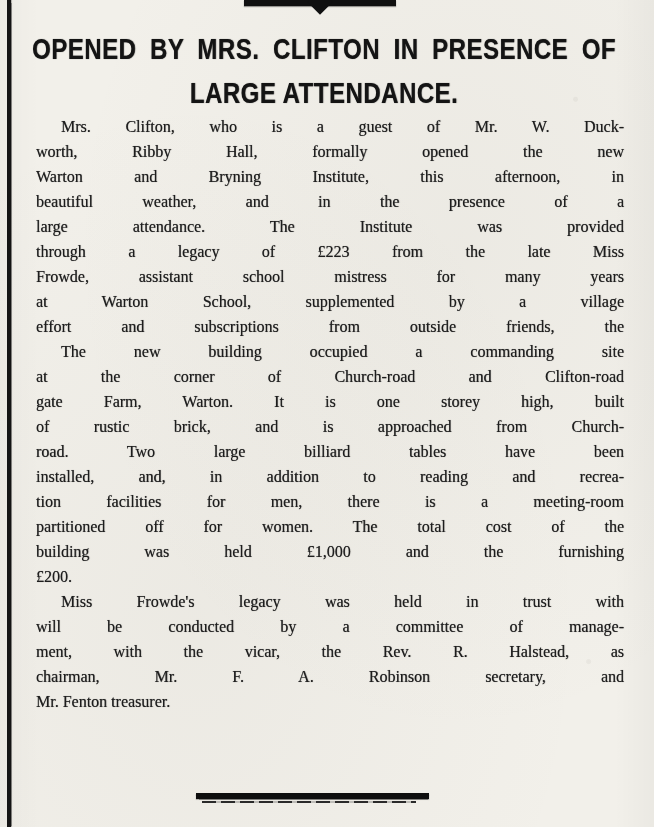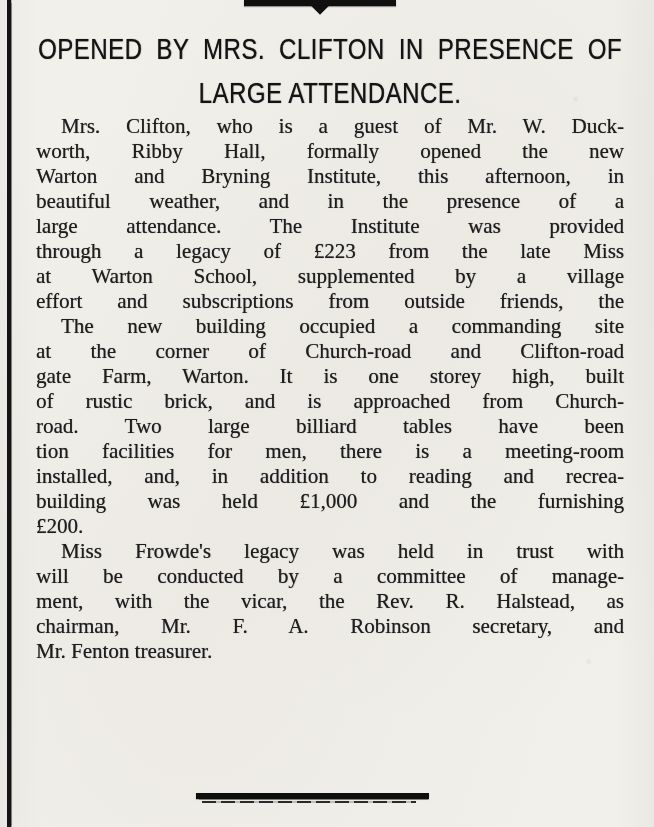--- a/index.html
+++ b/index.html
@@ -38,35 +38,35 @@
     background: #101010;
     box-shadow: 0 1px 1px rgba(16,16,16,0.4);
   }
   .orn-diamond {
     position: absolute; left: calc(50% - 9px); top: -4px;
     width: 18px; height: 18px; background: #101010;
     transform: rotate(45deg);
   }
   
   .headline {
-    position: absolute; left: 38px; top: 22px; width: 584px; margin: 0;
+    position: absolute; left: 32px; top: 22px; width: 584px; margin: 0;
     font-family: "Liberation Sans", sans-serif;
-    font-weight: 400;
+    font-weight: 700;
     font-size: 24px;
     color: #141414;
     text-shadow: 0.4px 0.4px 0.8px rgba(20,20,20,0.75);
     letter-spacing: 0.5px;
   }
   .hl-line { line-height: 44px; transform: scaleY(1.22); transform-origin: center top; }
   .hl-justify { text-align: justify; text-align-last: justify; }
   .hl-center { text-align: center; }
   
   .body-col {
     position: absolute; left: 36px; top: 114px; width: 588px;
-    font-size: 21px; line-height: 25px;
+    font-size: 16px; line-height: 25px;
     color: #1d1d1d;
     text-shadow: 0.3px 0.3px 0.7px rgba(25,25,25,0.65);
   }
   .line { text-align: justify; text-align-last: justify; white-space: nowrap; }
   .line.para-end { text-align: left; text-align-last: left; }
   .line.para-start { text-indent: 25px; }
   
   .bottom-rule { position: absolute; left: 196px; top: 793px; width: 233px; }
   .rule-thick { height: 6px; background: #0e0e0e; box-shadow: 0 0.5px 1px rgba(14,14,14,0.5); }
   .rule-thin {
@@ -92,31 +92,33 @@
   </h1>
 
   <div class="body-col" id="article-body">
       <div>
         <div class="line para-start">Mrs. Clifton, who is a guest of Mr. W. Duck-</div>
         <div class="line">worth, Ribby Hall, formally opened the new</div>
         <div class="line">Warton and Bryning Institute, this afternoon, in</div>
         <div class="line">beautiful weather, and in the presence of a</div>
         <div class="line">large attendance.  The Institute was provided</div>
         <div class="line">through a legacy of £223 from the late Miss</div>
+        <div class="line">Frowde, assistant school mistress for many years</div>
         <div class="line">at Warton School, supplemented by a village</div>
         <div class="line">effort and subscriptions from outside friends, the</div>
       </div>
       <div>
         <div class="line para-start">The new building occupied a commanding site</div>
         <div class="line">at the corner of Church-road and Clifton-road</div>
         <div class="line">gate Farm, Warton.  It is one storey high, built</div>
         <div class="line">of rustic brick, and is approached from Church-</div>
         <div class="line">road.  Two large billiard tables have been</div>
+        <div class="line">installed, and, in addition to reading and recrea-</div>
         <div class="line">tion facilities for men, there is a meeting-room</div>
-        <div class="line">installed, and, in addition to reading and recrea-</div>
+        <div class="line">partitioned off for women.  The total cost of the</div>
         <div class="line">building was held £1,000 and the furnishing</div>
         <div class="line para-end">£200.</div>
       </div>
       <div>
         <div class="line para-start">Miss Frowde's legacy was held in trust with</div>
         <div class="line">will be conducted by a committee of manage-</div>
         <div class="line">ment, with the vicar, the Rev. R. Halstead, as</div>
         <div class="line">chairman, Mr. F. A. Robinson secretary, and</div>
         <div class="line para-end">Mr. Fenton treasurer.</div>
       </div>

